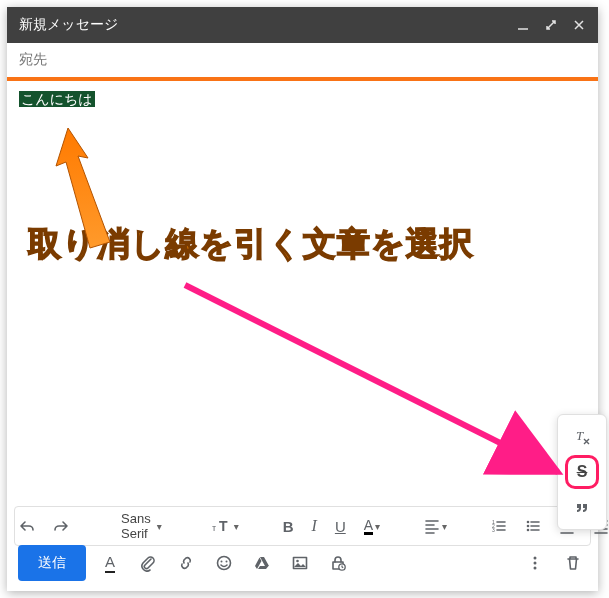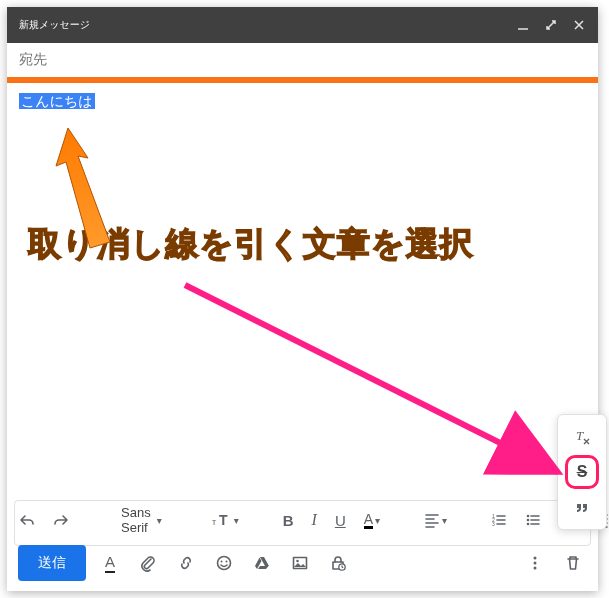--- a/index.html
+++ b/index.html
@@ -1,27 +1,27 @@
 <!DOCTYPE html>
 <html><head>
 <meta charset="utf-8">
 <style>
   html,body{margin:0;padding:0;font-family:Arial,"Hiragino Kaku Gothic ProN","Meiryo",sans-serif;background:#f5f5f5;}
   .stage{position:relative;width:609px;height:598px;background:#fff;overflow:hidden;box-shadow:0 0 0 1px #ddd;}
   
   .compose{position:absolute;left:7px;top:7px;width:591px;height:584px;background:#fff;box-shadow:0 2px 10px rgba(0,0,0,.3);}
-  .titlebar{height:36px;background:#404040;color:#fff;font-size:10px;display:flex;align-items:center;padding:0 12px;}
+  .titlebar{height:36px;background:#404040;color:#fff;font-size:14px;display:flex;align-items:center;padding:0 12px;}
   .titlebar .t-title{flex:1;}
   .titlebar .wbtn{width:14px;height:14px;margin-left:14px;display:flex;align-items:center;justify-content:center;opacity:.85;cursor:pointer;}
   .titlebar svg{display:block;}
-  .row-to,.row-subject{height:34px;border-bottom:6px solid #f97316;display:flex;align-items:center;padding:0 12px;color:#777;font-size:14px;}
+  .row-to,.row-subject{height:34px;border-bottom:4px solid #f97316;display:flex;align-items:center;padding:0 12px;color:#777;font-size:14px;}
   .body{position:relative;padding:10px 12px;height:398px;font-size:14px;color:#222;}
-  .sel{background:#3b82f6;color:#fff;padding:0 2px;}
-  
-  .fmtbar{position:absolute;left:7px;right:7px;bottom:45px;height:38px;border:1px solid #e0e0e0;border-radius:4px;background:#fff;display:flex;align-items:center;padding:0 6px 6px 4px;gap:18px;}
+  .sel{background:#14532d;color:#fff;padding:0 2px;}
+  
+  .fmtbar{position:absolute;left:7px;right:7px;bottom:45px;height:38px;border:1px solid #e0e0e0;border-radius:4px;background:#fff;display:flex;align-items:center;padding:0 6px 0 4px;gap:18px;}
   .sendbar{position:absolute;left:7px;right:7px;bottom:4px;height:40px;display:flex;align-items:center;padding:4px 4px;gap:10px;}
   .btn,.ibtn{display:flex;align-items:center;justify-content:center;color:#5f6368;cursor:pointer;border-radius:3px;}
   .ibtn{width:28px;height:28px;}
   .font-picker{display:flex;align-items:center;gap:6px;padding:0 6px 0 8px;height:28px;font-size:13px;color:#444;}
   .sep{width:1px;height:22px;background:#e0e0e0;margin:0 4px;}
   .send{background:#1a73e8;color:#fff;font-size:14px;padding:0 20px;height:36px;border-radius:4px;display:flex;align-items:center;font-weight:500;}
   .spacer{flex:1;}
   
   .vbar{position:absolute;right:2px;top:414px;width:40px;background:#fff;border:1px solid #e0e0e0;border-radius:6px;box-shadow:0 2px 8px rgba(0,0,0,.15);padding:6px 4px;display:flex;flex-direction:column;align-items:center;gap:4px;}
   .vbar .ibtn{width:30px;height:30px;}

